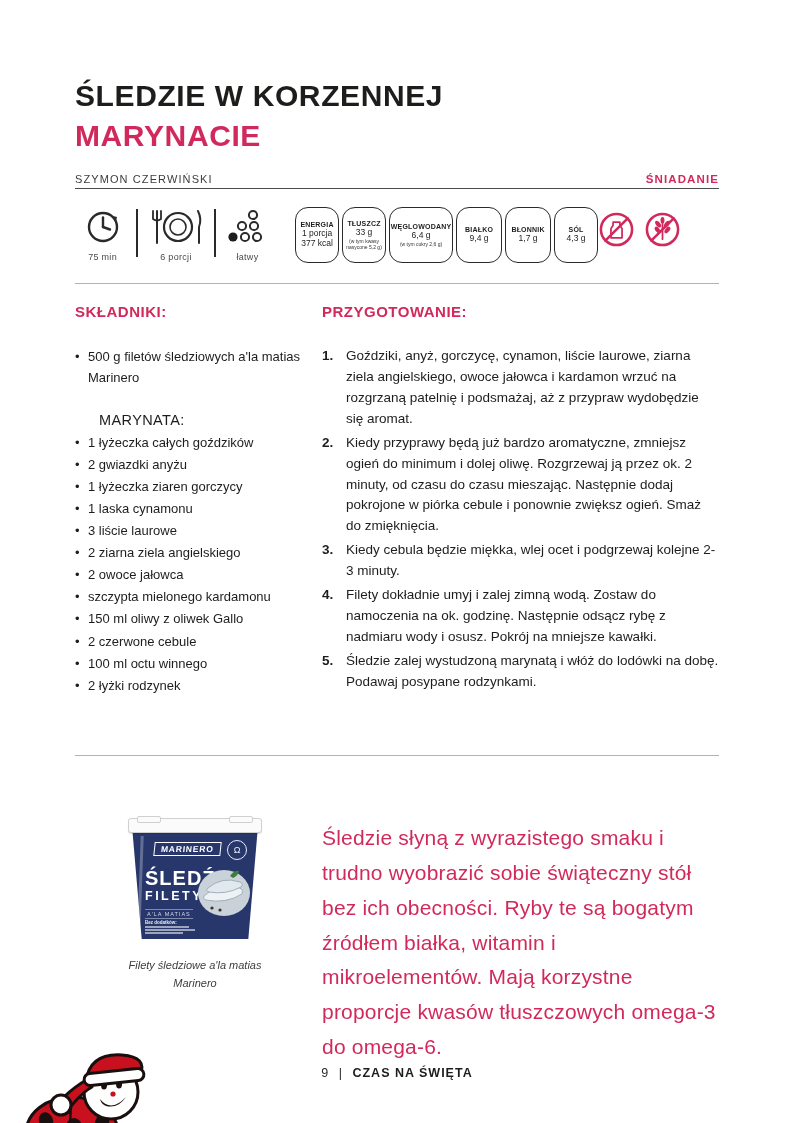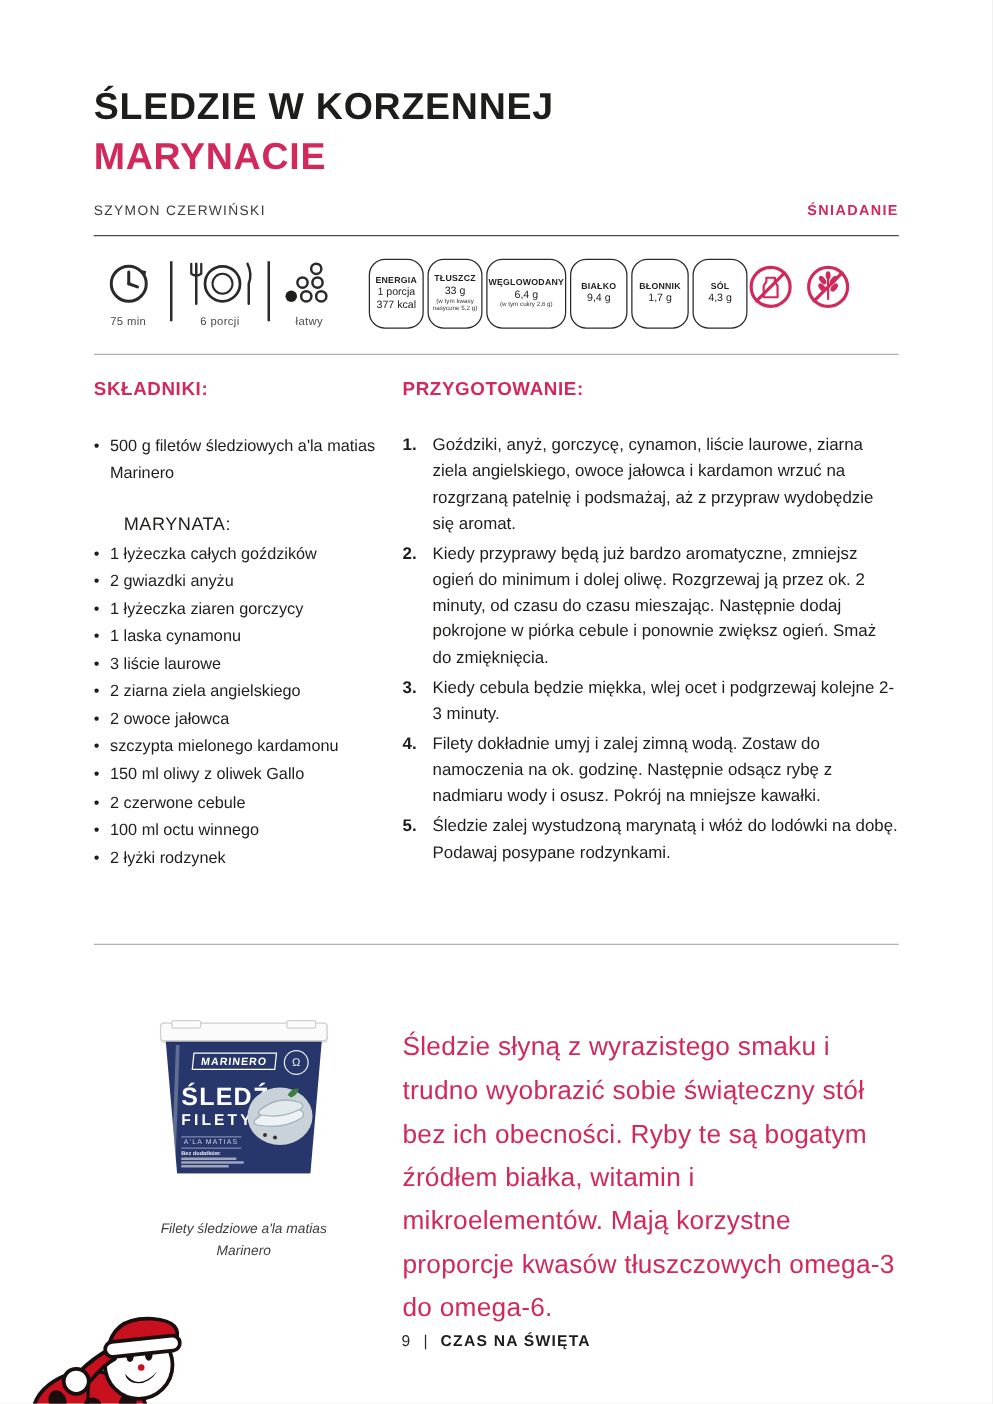--- a/index.html
+++ b/index.html
@@ -75,35 +75,35 @@
   .omega{position:absolute;top:7px;right:13px;width:18px;height:18px;border:1px solid #e9edf2;border-radius:50%;
          font-size:9px;display:flex;align-items:center;justify-content:center;color:#e9edf2;}
   .pname1{position:absolute;top:34px;left:15px;font-size:20px;font-weight:700;letter-spacing:1px;}
   .pname2{position:absolute;top:56px;left:15px;font-size:12.5px;font-weight:700;letter-spacing:2.5px;}
   .pname3{position:absolute;top:76px;left:15px;font-size:5.5px;letter-spacing:1px;color:#cfd6e6;
           border-top:.5px solid #7f8ab0;border-bottom:.5px solid #7f8ab0;padding:1px 2px;}
   .psub{position:absolute;top:87px;left:15px;font-size:4.5px;font-weight:700;color:#e8ecf4;}
   .pbars{position:absolute;top:93px;left:15px;}
   .pbars div{height:1.5px;background:rgba(255,255,255,.55);margin-bottom:1.5px;}
   .fishpic{position:absolute;top:33px;right:8px;}
-  .caption{font-style:italic;font-size:11px;color:#3d3d3d;text-align:center;line-height:1.6;margin-top:36px;}
+  .caption{font-style:italic;font-size:11px;color:#3d3d3d;text-align:center;line-height:1.6;margin-top:18px;}
 
   
   .footer{position:absolute;left:0;width:794px;top:1066px;text-align:center;font-size:12.5px;letter-spacing:1px;}
   .footer .pg{font-weight:400;color:#2a2a2a;}
   .footer .sep{color:#2a2a2a;margin:0 5px;font-weight:300;}
   .footer .bk{font-weight:700;color:#1d1d1b;}
   .mascot{position:absolute;left:14px;bottom:-14px;width:158px;height:92px;}
 </style>
 </head>
 <body>
 
 <div class="page">
 
-  <div class="content header" style="top:66px;">
+  <div class="content header" style="top:76px;">
     <h1 class="title">
       <span class="line1">ŚLEDZIE W KORZENNEJ</span>
       <span class="line2">MARYNACIE</span>
     </h1>
     <div class="meta-row">
       <span class="author">SZYMON CZERWIŃSKI</span>
       <span class="category">ŚNIADANIE</span>
     </div>
   </div>
   <div class="rule-dark"></div>

